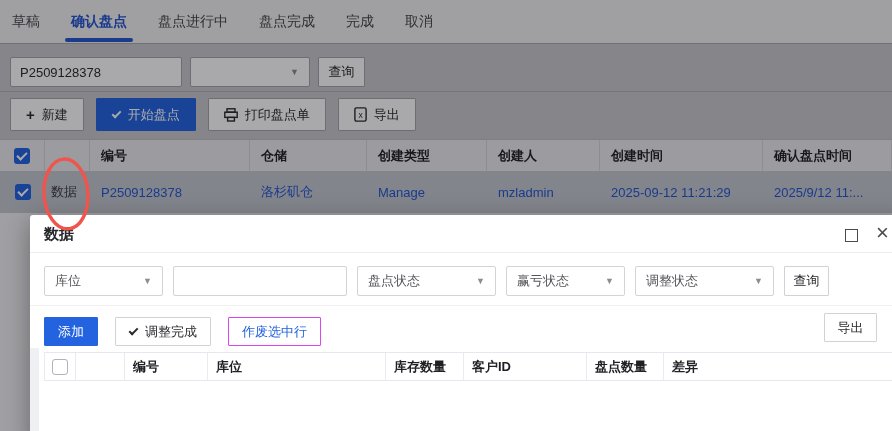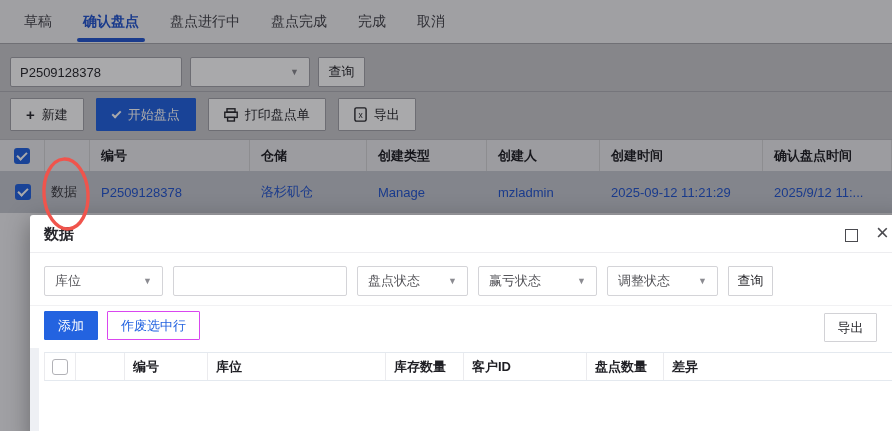--- a/index.html
+++ b/index.html
@@ -3,21 +3,21 @@
 <meta charset="utf-8">
 <style>
   * { margin:0; padding:0; box-sizing:border-box; }
   body { font-family:"Liberation Sans", sans-serif; }
   .screen { position:relative; width:892px; height:431px; background:#f2f2f5; overflow:hidden; }
 
   
   .page { position:absolute; inset:0; z-index:1; }
 
   .tabbar { position:absolute; left:0; top:0; width:100%; height:44px; background:#f1f1f3;
-            border-bottom:1px solid #a8a8ad; display:flex; align-items:stretch; padding:0 24px; }
+            border-bottom:1px solid #a8a8ad; display:flex; align-items:stretch; padding:0 12px; }
   .tab { position:relative; display:flex; align-items:center; font-size:14px; color:#45454b;
          margin-right:31px; cursor:pointer; }
   .tab.active { color:#2456cf; font-weight:bold; }
   .tab.active::after { content:""; position:absolute; left:-6px; right:-6px; bottom:1px;
                        height:4px; border-radius:2px; background:#2456cf; }
 
   .band { position:absolute; left:0; top:44px; width:100%; height:95px; background:#c9c9cd; }
   .band .divider { position:absolute; left:0; top:47px; width:100%; height:1px; background:#b0b0b5; }
 
   .ctl { border:1px solid #a3a3a9; border-radius:2px; background:#fff; height:30px;
@@ -66,29 +66,29 @@
   .modal { position:absolute; left:30px; top:215px; width:880px; height:230px; background:#fff;
            z-index:10; border-radius:3px 3px 0 0; box-shadow:0 6px 24px rgba(0,0,0,0.35); }
   .modal-header { position:relative; height:38px; border-bottom:1px solid #ededf0; }
   .modal-title { position:absolute; left:14px; top:10px; font-size:15px; font-weight:bold; color:#26262b; }
   .max-ico { position:absolute; left:815px; top:14px; width:13px; height:13px;
              border:1.5px solid #4a4a4f; cursor:pointer; }
   .close-ico { position:absolute; left:846px; top:3px; font-size:22px; color:#4a4a4f;
                cursor:pointer; line-height:1.4; }
 
   .mfilters { position:absolute; left:14px; top:51px; display:flex; gap:10px; }
-  .msel { width:111px; height:30px; border:1px solid #d4d4d8; border-radius:2px; display:flex;
+  .msel { width:139px; height:30px; border:1px solid #d4d4d8; border-radius:2px; display:flex;
           align-items:center; padding:0 10px; font-size:13px; color:#55555a; cursor:pointer; background:#fff; }
   .msel.w119 { width:119px; }
   .minput { width:174px; height:30px; border:1px solid #d4d4d8; border-radius:2px; padding:0 9px;
             font-size:13px; outline:none; font-family:"Liberation Sans", sans-serif; }
   .mquery { width:45px; height:30px; border-color:#d2d2d6; }
   .mdivider { position:absolute; left:0; top:90px; width:100%; height:1px; background:#f1f1f3; }
 
-  .mactions { position:absolute; left:14px; top:96px; display:flex; gap:9px; }
+  .mactions { position:absolute; left:14px; top:102px; display:flex; gap:17px; }
   .mactions .btn { height:29px; padding:0 13px; border-color:#d2d2d6; }
   .btn.add { background:#2363e0; border-color:#2363e0; color:#fff; }
   .btn.ghost { border:1px solid #d946ef; color:#2363e0; background:#fff; }
   .mexport { position:absolute; left:794px; top:98px; width:53px; height:29px; border-color:#d2d2d6; }
 
   .left-gutter { position:absolute; left:0; top:133px; bottom:0; width:9px; background:#eef0f4; }
 
   .dtable { position:absolute; left:14px; top:137px; width:860px; }
   .dth { display:flex; height:29px; border-top:1px solid #e4e9ef; border-bottom:1px solid #e4e9ef;
          border-left:1px solid #ebebee; font-size:13px; font-weight:bold; color:#1f1f24; background:#fff; }
@@ -213,20 +213,24 @@
         <span>调整状态</span>
         <span class="caret">▼</span>
       </div>
       <button class="btn mquery">查询</button>
     </div>
 
     <div class="mdivider"></div>
 
     <div class="mactions">
       <button class="btn add">添加</button>
+      <button class="btn">
+        <span class="check-ico"></span>
+        <span>调整完成</span>
+      </button>
       <button class="btn ghost">作废选中行</button>
     </div>
     <button class="btn mexport">导出</button>
 
     <div class="left-gutter"></div>
 
     <div class="dtable">
       <div class="dth">
         <div class="cell d0">
           <span class="cb un"></span>

